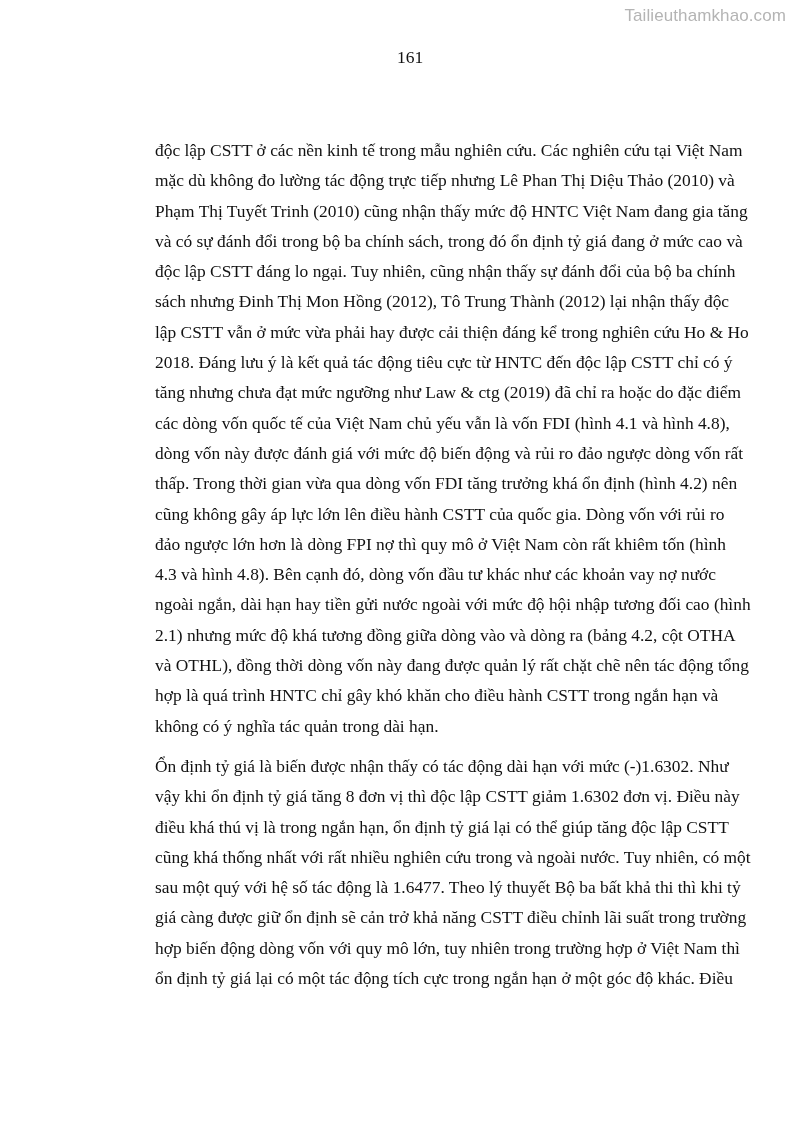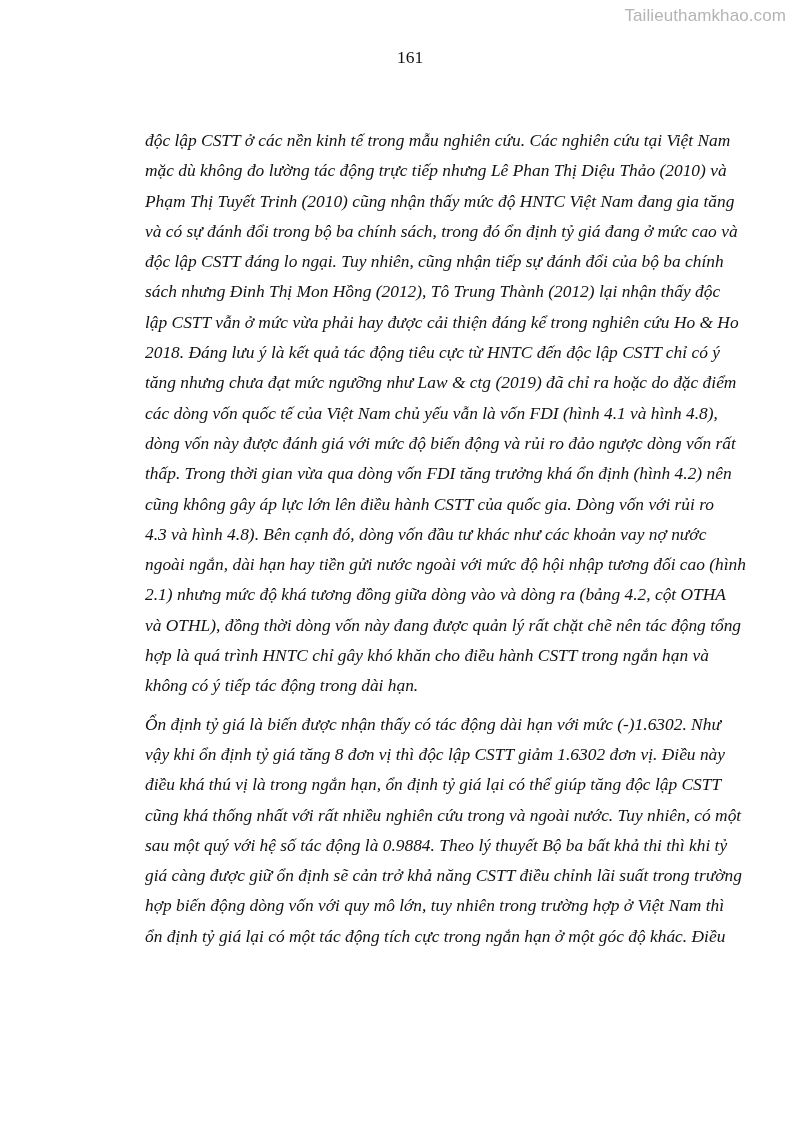--- a/index.html
+++ b/index.html
@@ -44,59 +44,59 @@
       line-height: 30.3px;
       font-size: 17.4px;
       white-space: nowrap;
       text-align: justify;
       text-align-last: justify;
     }
     .line.last {
       text-align-last: left;
     }
     .paragraph {
-      margin: 0;
-      font-style: italic;
+      margin: 10px;
     }
     .paragraph + .paragraph {
       margin-top: 8px;
     }
   </style>
 </head>
 <body>
 
 <div class="watermark">Tailieuthamkhao.com</div>
 
 <div class="page-number">161</div>
 
 <div class="body-text">
   <div class="paragraph">
     <span class="line">độc lập CSTT ở các nền kinh tế trong mẫu nghiên cứu. Các nghiên cứu tại Việt Nam</span>
     <span class="line">mặc dù không đo lường tác động trực tiếp nhưng Lê Phan Thị Diệu Thảo (2010) và</span>
     <span class="line">Phạm Thị Tuyết Trinh (2010) cũng nhận thấy mức độ HNTC Việt Nam đang gia tăng</span>
     <span class="line">và có sự đánh đổi trong bộ ba chính sách, trong đó ổn định tỷ giá đang ở mức cao và</span>
-    <span class="line">độc lập CSTT đáng lo ngại. Tuy nhiên, cũng nhận tiếp sự đánh đổi của bộ ba chính</span>
+    <span class="line">độc lập CSTT đáng lo ngại. Tuy nhiên, cũng nhận thấy sự đánh đổi của bộ ba chính</span>
     <span class="line">sách nhưng Đinh Thị Mon Hồng (2012), Tô Trung Thành (2012) lại nhận thấy độc</span>
     <span class="line">lập CSTT vẫn ở mức vừa phải hay được cải thiện đáng kể trong nghiên cứu Ho &amp; Ho</span>
     <span class="line">2018. Đáng lưu ý là kết quả tác động tiêu cực từ HNTC đến độc lập CSTT chỉ có ý</span>
     <span class="line">tăng nhưng chưa đạt mức ngưỡng như Law &amp; ctg (2019) đã chỉ ra hoặc do đặc điểm</span>
     <span class="line">các dòng vốn quốc tế của Việt Nam chủ yếu vẫn là vốn FDI (hình 4.1 và hình 4.8),</span>
     <span class="line">dòng vốn này được đánh giá với mức độ biến động và rủi ro đảo ngược dòng vốn rất</span>
     <span class="line">thấp. Trong thời gian vừa qua dòng vốn FDI tăng trưởng khá ổn định (hình 4.2) nên</span>
     <span class="line">cũng không gây áp lực lớn lên điều hành CSTT của quốc gia. Dòng vốn với rủi ro</span>
+    <span class="line">đảo ngược lớn hơn là dòng FPI nợ thì quy mô ở Việt Nam còn rất khiêm tốn (hình</span>
     <span class="line">4.3 và hình 4.8). Bên cạnh đó, dòng vốn đầu tư khác như các khoản vay nợ nước</span>
     <span class="line">ngoài ngắn, dài hạn hay tiền gửi nước ngoài với mức độ hội nhập tương đối cao (hình</span>
     <span class="line">2.1) nhưng mức độ khá tương đồng giữa dòng vào và dòng ra (bảng 4.2, cột OTHA</span>
     <span class="line">và OTHL), đồng thời dòng vốn này đang được quản lý rất chặt chẽ nên tác động tổng</span>
     <span class="line">hợp là quá trình HNTC chỉ gây khó khăn cho điều hành CSTT trong ngắn hạn và</span>
-    <span class="line last">không có ý tiếp tác động trong dài hạn.</span>
+    <span class="line last">không có ý nghĩa tác quản trong dài hạn.</span>
   </div>
   <div class="paragraph">
     <span class="line">Ổn định tỷ giá là biến được nhận thấy có tác động dài hạn với mức (-)1.6302. Như</span>
     <span class="line">vậy khi ổn định tỷ giá tăng 8 đơn vị thì độc lập CSTT giảm 1.6302 đơn vị. Điều này</span>
     <span class="line">điều khá thú vị là trong ngắn hạn, ổn định tỷ giá lại có thể giúp tăng độc lập CSTT</span>
     <span class="line">cũng khá thống nhất với rất nhiều nghiên cứu trong và ngoài nước. Tuy nhiên, có một</span>
-    <span class="line">sau một quý với hệ số tác động là 0.9884. Theo lý thuyết Bộ ba bất khả thi thì khi tỷ</span>
+    <span class="line">sau một quý với hệ số tác động là 1.6477. Theo lý thuyết Bộ ba bất khả thi thì khi tỷ</span>
     <span class="line">giá càng được giữ ổn định sẽ cản trở khả năng CSTT điều chỉnh lãi suất trong trường</span>
     <span class="line">hợp biến động dòng vốn với quy mô lớn, tuy nhiên trong trường hợp ở Việt Nam thì</span>
     <span class="line">ổn định tỷ giá lại có một tác động tích cực trong ngắn hạn ở một góc độ khác. Điều</span>
   </div>
 </div>
 
 </body></html>

